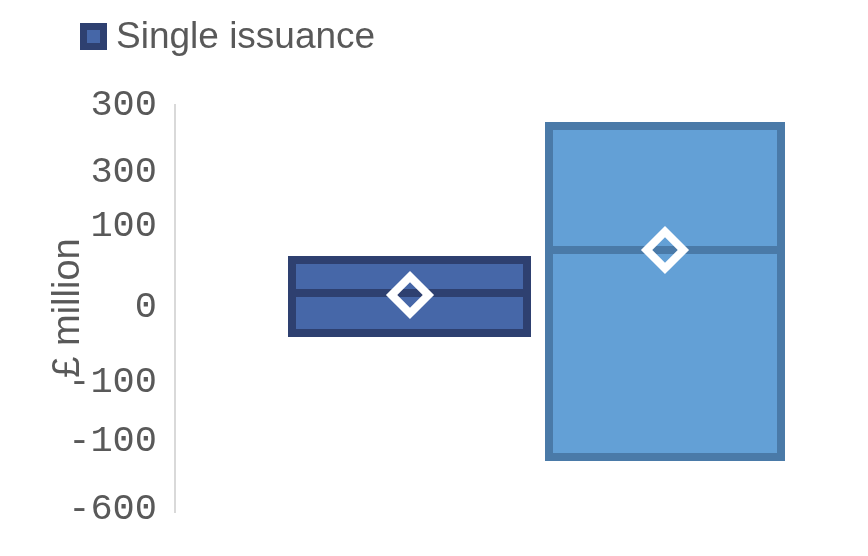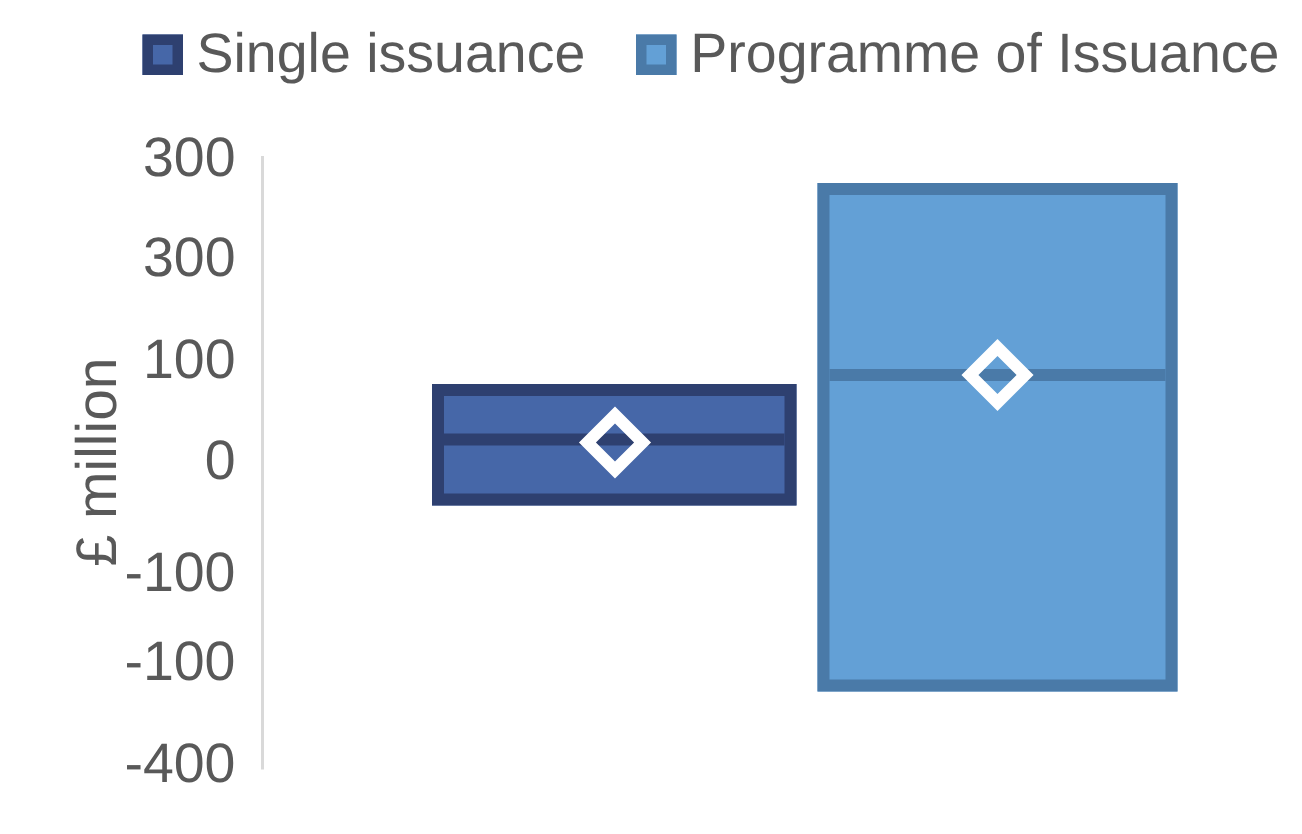--- a/index.html
+++ b/index.html
@@ -16,21 +16,20 @@
     overflow: hidden;
   }
   .legend {
     position: absolute;
     top: 16px;
     left: 0;
     width: 100%;
     box-sizing: border-box;
     padding-left: 80px;
     display: flex;
-    justify-content: center;
     align-items: center;
     gap: 34px;
   }
   .legend-item {
     display: flex;
     align-items: center;
     gap: 9px;
     font-size: 37px;
     line-height: 1.1;
     color: #595959;
@@ -62,20 +61,21 @@
   }
   .y-tick {
     position: absolute;
     left: 0;
     width: 157px;
     text-align: right;
     transform: translateY(-50%);
     font-size: 37px;
     color: #595959;
     white-space: nowrap;
+    font-family: Liberation Mono, monospace;
   }
   .box {
     position: absolute;
     box-sizing: border-box;
     border: 8px solid transparent;
   }
   .median-line {
     position: absolute;
     left: 0;
     right: 0;
@@ -94,38 +94,34 @@
 </head>
 <body>
 
 <div class="chart-container">
 
   <div class="legend">
     <div class="legend-item">
       <span class="legend-swatch" id="swatch-0" style="background: rgb(70, 103, 168); border-color: rgb(46, 64, 112);"></span>
       <span>Single issuance</span>
     </div>
-    <div class="legend-item">
-      <span class="legend-swatch" id="swatch-1" style="background: rgb(99, 160, 214); border-color: rgb(74, 122, 168);"></span>
-      <span>Programme of Issuance</span>
-    </div>
   </div>
 
   <div class="y-axis-title">£ million</div>
 
   <div class="axis-line"></div>
 
   <div id="plot-layer">
       <div class="y-tick" style="top: 105px;">300</div>
       <div class="y-tick" style="top: 172.25px;">300</div>
-      <div class="y-tick" style="top: 240px;">100</div>
+      <div class="y-tick" style="top: 226px;">100</div>
       <div class="y-tick" style="top: 306.75px;">0</div>
       <div class="y-tick" style="top: 382px;">-100</div>
       <div class="y-tick" style="top: 441.25px;">-100</div>
-      <div class="y-tick" style="top: 508.5px;">-400</div>
+      <div class="y-tick" style="top: 508.5px;">-600</div>
       <div class="box" style="left: 288px; top: 256.312px; width: 243px; height: 80.7px; background: rgb(70, 103, 168); border-color: rgb(46, 64, 112);">
         <div class="median-line" style="background: rgb(46, 64, 112); top: 24.9875px;"></div>
       </div>
       <div class="mean-diamond" style="border-color: rgb(255, 255, 255); left: 409.5px; top: 295.317px;"></div>
       <div class="box" style="left: 545px; top: 121.812px; width: 240px; height: 339.613px; background: rgb(99, 160, 214); border-color: rgb(74, 122, 168);">
         <div class="median-line" style="background: rgb(74, 122, 168); top: 115.775px;"></div>
       </div>
       <div class="mean-diamond" style="border-color: rgb(255, 255, 255); left: 665px; top: 249.588px;"></div>
     </div>
 

